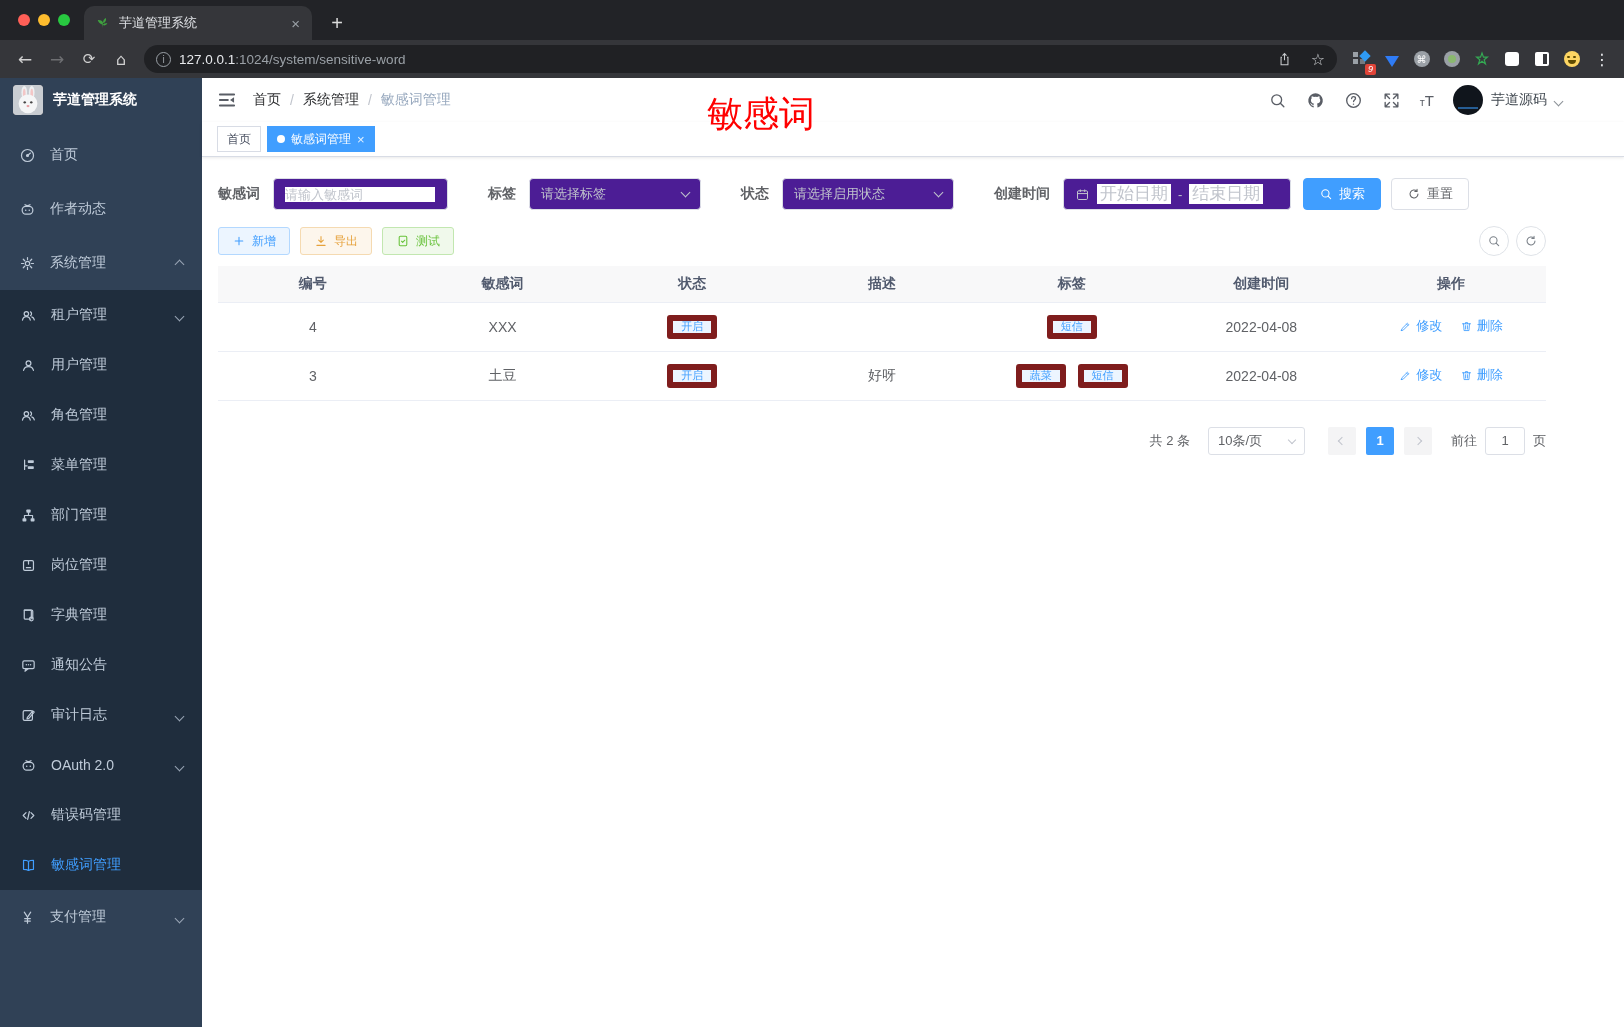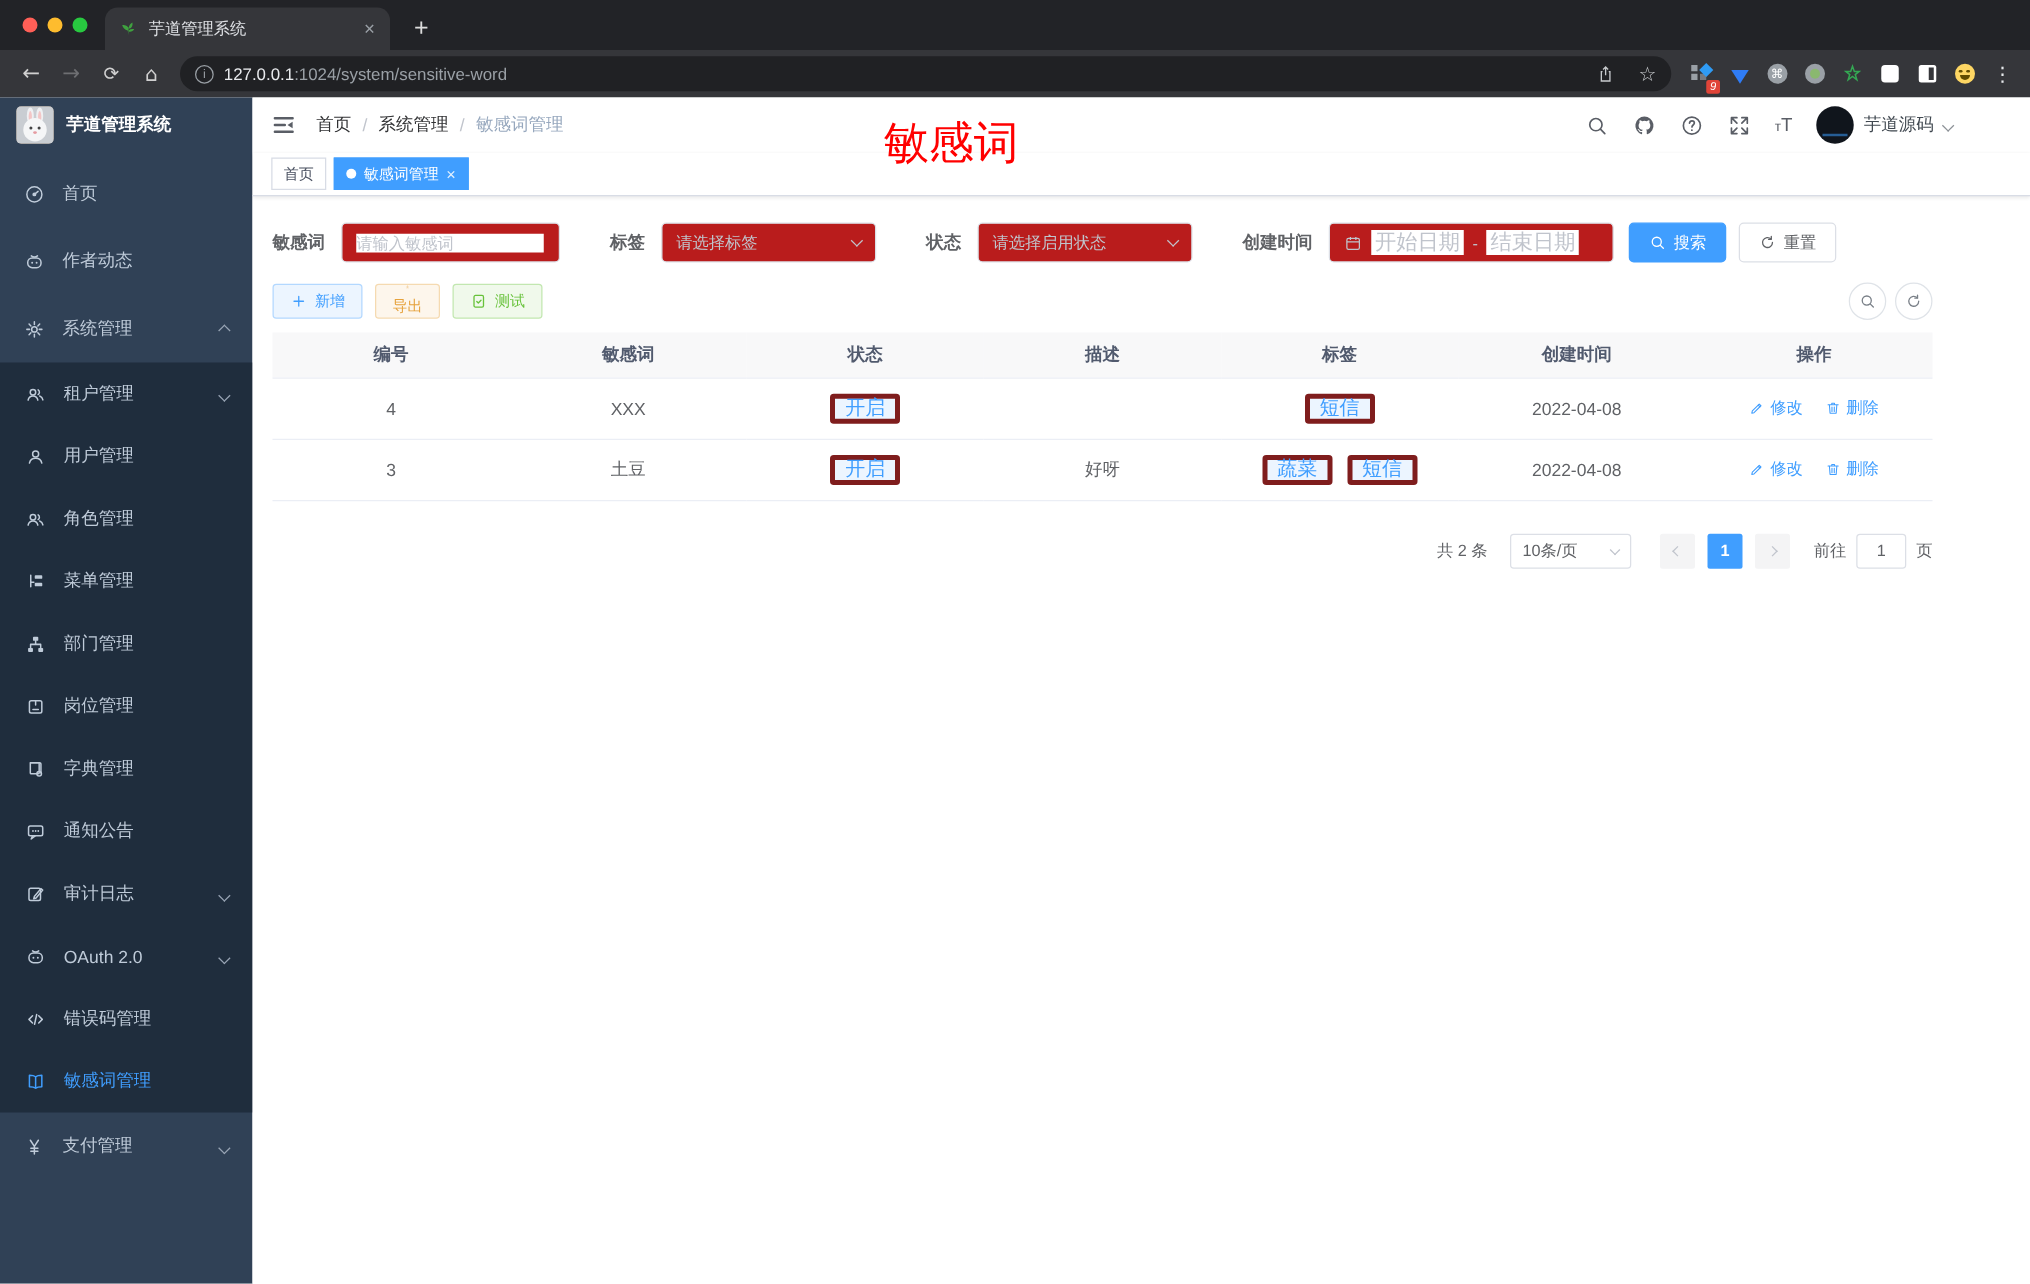--- a/index.html
+++ b/index.html
@@ -104,54 +104,54 @@
     padding:0 9px; display:flex; align-items:center; gap:6px; cursor:pointer; }
   .tag-item.active { background:#409eff; border-color:#409eff; color:#fff; }
   .tag-dot { width:8px; height:8px; border-radius:50%; background:#fff; }
   .tag-close { font-size:13px; opacity:.85; }
 
   .content { flex:1; padding:21px 78px 0 16px; position:relative; }
 
   .filter-row { display:flex; align-items:center; font-size:14px; color:#606266; }
   .fgroup { display:flex; align-items:center; margin-right:40px; }
   .flabel { font-weight:bold; margin-right:13px; white-space:nowrap; }
-  .finput, .fselect, .fdate { height:32px; border:1px solid #dcdfe6; border-radius:4px; background:#b91c1c;
+  .finput, .fselect, .fdate { height:32px; border:1px solid #dcdfe6; border-radius:4px; background:#4c1d95;
     display:flex; align-items:center; padding:0 11px; }
   .finput input { border:none; outline:none; width:150px; font-size:13px; color:#606266; font-family:inherit; }
   .finput input::placeholder, .fdate input::placeholder { color:#c0c4cc; }
   .finput { width:175px; }
   .fselect { width:172px; justify-content:space-between; color:#c0c4cc; font-size:13px; }
   .fselect .chev { color:#c0c4cc; margin-top:-3px; }
   .fdate { width:228px; gap:7px; }
   .fdate input { border:none; outline:none; width:74px; font-size:17px; color:#606266; text-align:center; font-family:inherit; }
   .cal-ic { width:15px; height:15px; color:#c0c4cc; flex-shrink:0; }
   .cal-ic svg { width:15px; height:15px; stroke:currentColor; fill:none; stroke-width:1.6; }
   .date-sep { color:#c0c4cc; font-size:13px; }
   .btn { height:32px; padding:0 15px; border-radius:4px; font-size:13px; display:inline-flex;
     align-items:center; gap:6px; border:1px solid #dcdfe6; background:#fff; color:#606266; cursor:pointer; font-family:inherit; }
   .btn svg { width:14px; height:14px; stroke:currentColor; fill:none; stroke-width:1.8; stroke-linecap:round; stroke-linejoin:round; }
   .btn-search { background:#409eff; border-color:#409eff; color:#fff; margin-left:12px; }
   .btn-reset { margin-left:10px; }
 
   .toolbar-row { margin-top:16px; display:flex; align-items:center; }
   .btn-sm { height:28px; padding:0 13px; font-size:12px; border-radius:3px; }
   .btn-add { color:#409eff; background:#ecf5ff; border-color:#b3d8ff; }
-  .btn-export { color:#e6a23c; background:#fdf6ec; border-color:#f5dab1; margin-left:10px;flex-direction:column; }
+  .btn-export { color:#e6a23c; background:#fdf6ec; border-color:#f5dab1; margin-left:10px; }
   .btn-test { color:#67c23a; background:#f0f9eb; border-color:#c2e7b0; margin-left:10px; }
   .tools-right { margin-left:auto; display:flex; align-items:center; gap:7px; }
   .circ-btn { width:30px; height:30px; border-radius:50%; border:1px solid #dfe3e8; background:#fff;
     display:flex; align-items:center; justify-content:center; color:#7a8088; cursor:pointer; }
   .circ-btn svg { width:14px; height:14px; stroke:currentColor; fill:none; stroke-width:1.8; stroke-linecap:round; }
 
   table.grid { width:100%; margin-top:10px; border-collapse:collapse; table-layout:fixed; font-size:14px; color:#606266; }
   .grid thead th { background:#f8f8f9; color:#515a6e; font-weight:bold; height:36px; text-align:center;
     font-size:14px; border-bottom:1px solid #ebeef5; }
   .grid tbody td { height:49px; text-align:center; border-bottom:1px solid #ebeef5; }
   .el-tag { display:inline-flex; align-items:center; height:24px; padding:0 8px; background:#ecf5ff;
-    border:4px solid #7f1d1d; color:#409eff; border-radius:3px; font-size:16px; margin:0 4px; }
+    border:6px solid #7f1d1d; color:#409eff; border-radius:3px; font-size:11px; margin:0 4px; }
   .op-link { color:#409eff; font-size:13px; display:inline-flex; align-items:center; gap:4px;
     margin:0 7px; cursor:pointer; text-decoration:none; }
   .op-link svg { width:13px; height:13px; stroke:currentColor; fill:none; stroke-width:1.6; stroke-linecap:round; stroke-linejoin:round; }
 
   .pager { margin-top:26px; display:flex; justify-content:flex-end; align-items:center; font-size:13px; color:#606266; }
   .pg-total { margin-right:18px;text-align:center; }
   .pg-size { width:97px; height:28px; border:1px solid #dcdfe6; border-radius:3px; display:flex;
     align-items:center; justify-content:space-between; padding:0 9px; color:#606266; margin-right:18px; }
   .pg-size .chev { color:#c0c4cc; width:6px; height:6px; margin-top:-2px; }
   .pg-btn { width:28px; height:28px; border-radius:2px; background:#f4f4f5; display:flex;

